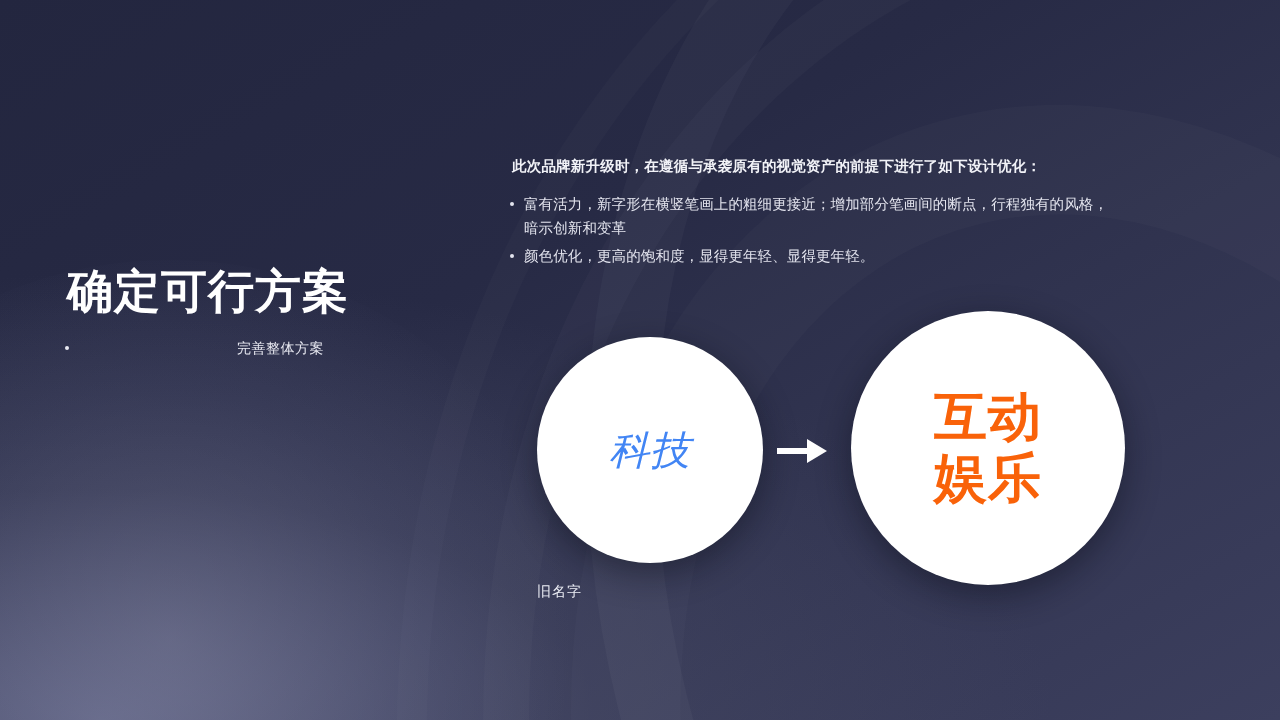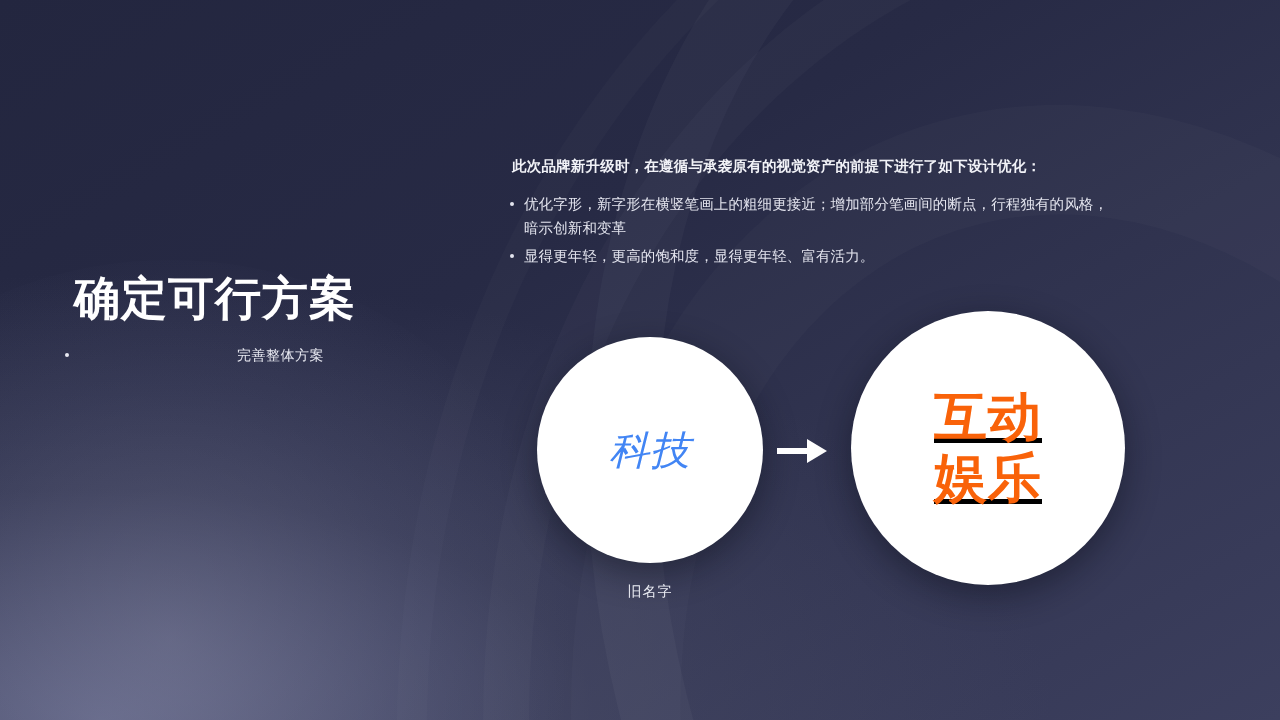--- a/index.html
+++ b/index.html
@@ -67,21 +67,21 @@
   }
 
   
   .title-block {
     position: absolute;
     left: 62px;
     top: 258px;
     width: 420px;
   }
   .page-title {
-    margin: 12px;
+    margin: 5px;
     font-size: 46px;
     line-height: 1.22;
     font-weight: bold;
     color: #ffffff;
     letter-spacing: 1px;
     white-space: nowrap;
   }
   .sub-list {
     margin: 18px 0 0 0;
     padding: 0;
@@ -165,33 +165,33 @@
   .node-old .bubble { width: 226px; height: 226px; }
   .node-old .bubble-text {
     font-size: 40px;
     line-height: 1.12;
     color: #4285f4;
     letter-spacing: 1px;
     font-style: italic;
   }
 
   .node-new { left: 851px; top: 311px; }
-  .node-new .bubble { width: 274px; height: 274px; text-decoration: underline; }
+  .node-new .bubble { width: 274px; height: 274px; }
   .node-new .bubble-text {
     font-size: 53px;
     line-height: 1.15;
     font-weight: bold;
     color: #f96209;
     letter-spacing: 1px;
     white-space: pre-line;
   }
 
   .caption {
     margin-top: 20px;
-    text-align: center;
+    text-align: left;
     font-size: 14px;
     color: #eceef5;
     letter-spacing: 1px;
   }
   .node-old .caption { width: 226px; }
   .node-new .caption { width: 274px; }
 
   .arrow {
     position: absolute;
     left: 777px;
@@ -217,22 +217,22 @@
   <div class="title-block">
     <h1 class="page-title">确定可行方案</h1>
     <ul class="sub-list">
       <li>完善整体方案</li>
     </ul>
   </div>
 
   <div class="desc-block">
     <p class="desc-lead">此次品牌新升级时，在遵循与承袭原有的视觉资产的前提下进行了如下设计优化：</p>
     <ul class="desc-list">
-      <li>优化字形，新字形在横竖笔画上的粗细更接近；增加部分笔画间的断点，行程独有的风格，暗示创新和变革</li>
-      <li>显得更年轻，更高的饱和度，显得更年轻、富有活力。</li>
+      <li>富有活力，新字形在横竖笔画上的粗细更接近；增加部分笔画间的断点，行程独有的风格，暗示创新和变革</li>
+      <li>颜色优化，更高的饱和度，显得更年轻、显得更年轻。</li>
     </ul>
   </div>
 
   <div class="diagram">
 
     <div class="node node-old">
       <div class="bubble">
         <span class="bubble-text">科技</span>
       </div>
       <div class="caption">旧名字</div>

